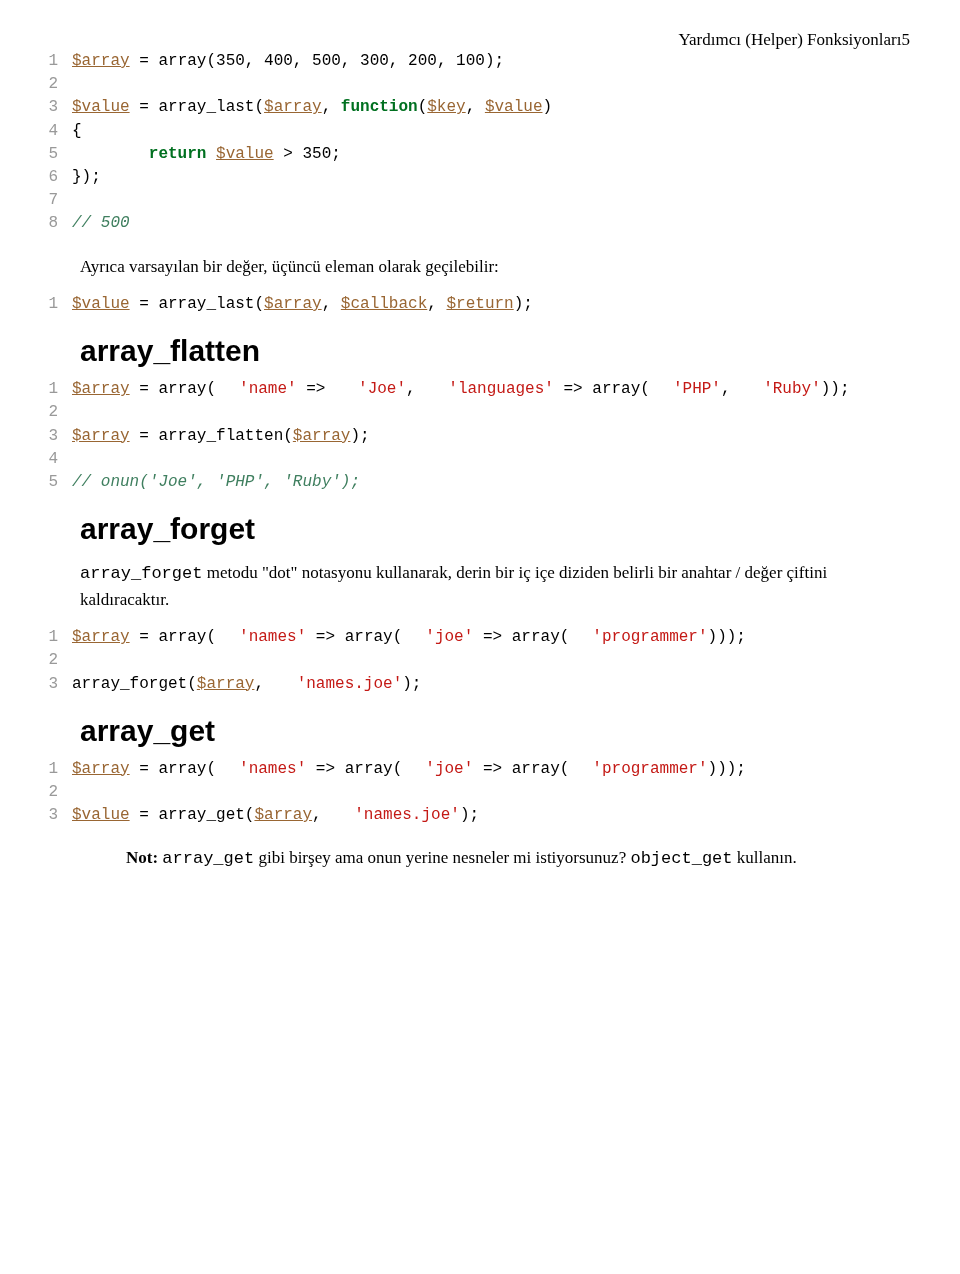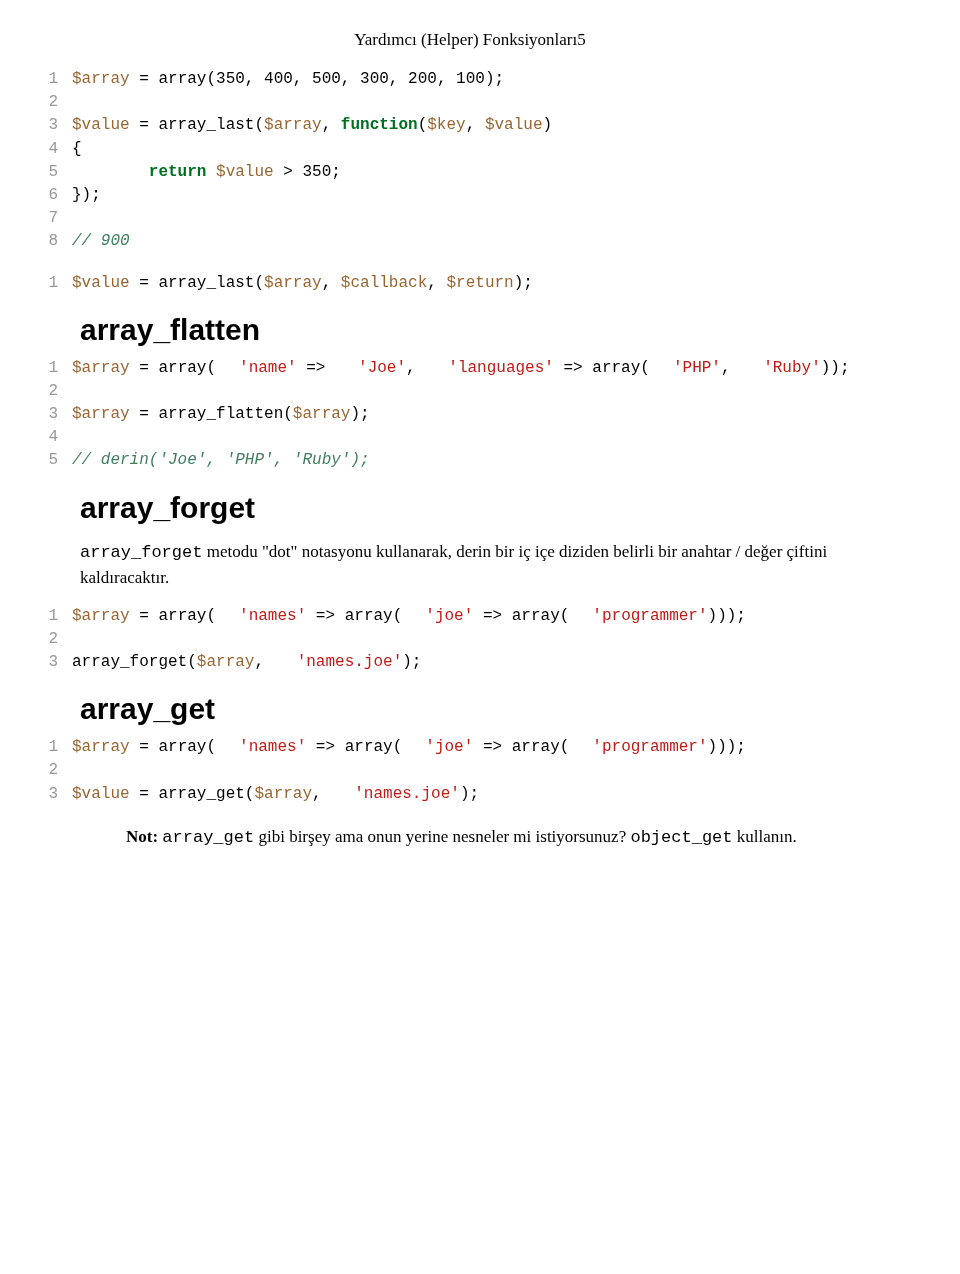--- a/index.html
+++ b/index.html
@@ -9,23 +9,22 @@
     font-family: Georgia, 'Times New Roman', serif;
     color: #000;
     width: 960px;
   }
   .page {
     padding: 30px 50px 30px 30px;
     box-sizing: border-box;
   }
   .header {
     display: flex;
-    justify-content: center;
+    justify-content: flex-end;
     align-items: baseline;
-    margin-bottom: 18px;
     font-size: 17px;
   }
   .code-block {
     font-family: 'Courier New', monospace;
     font-size: 16px;
     line-height: 1.45;
     margin-bottom: 18px;
   }
   .code-line {
     display: flex;
@@ -34,21 +33,21 @@
   .gutter {
     width: 28px;
     text-align: right;
     color: #999;
     flex-shrink: 0;
     padding-right: 14px;
   }
   .code-content {
     flex: 1;
   }
-  .k-var { color: #996633; }
+  .k-var { color: #996633; text-decoration: underline; }
   .k-func { color: #000; }
   .k-kw { color: #007020; font-weight: bold; }
   .k-str { color: #c41a16; margin-left: 23px; }
   .k-cmt { color: #3f7f5f; font-style: italic; }
   .para {
     font-size: 17px;
     line-height: 1.5;
     margin: 14px 0 14px 50px;
   }
   .note-indent {
@@ -73,36 +72,37 @@
   </div>
 
   <div class="code-block">
       <div class="code-line"><span class="gutter">1</span><span class="code-content"><span class="k-var">$array</span><span> = </span><span class="k-func">array</span><span>(350, 400, 500, 300, 200, 100);</span></span></div>
       <div class="code-line"><span class="gutter">2</span><span class="code-content"></span></div>
       <div class="code-line"><span class="gutter">3</span><span class="code-content"><span class="k-var">$value</span><span> = array_last(</span><span class="k-var">$array</span><span>, </span><span class="k-kw">function</span><span>(</span><span class="k-var">$key</span><span>, </span><span class="k-var">$value</span><span>)</span></span></div>
       <div class="code-line"><span class="gutter">4</span><span class="code-content"><span>{</span></span></div>
       <div class="code-line"><span class="gutter">5</span><span class="code-content"><span>        </span><span class="k-kw">return</span><span> </span><span class="k-var">$value</span><span> &gt; 350;</span></span></div>
       <div class="code-line"><span class="gutter">6</span><span class="code-content"><span>});</span></span></div>
       <div class="code-line"><span class="gutter">7</span><span class="code-content"></span></div>
-      <div class="code-line"><span class="gutter">8</span><span class="code-content"><span class="k-cmt">// 900</span></span></div>
+      <div class="code-line"><span class="gutter">8</span><span class="code-content"><span class="k-cmt">// 500</span></span></div>
     </div>
 
+  <p class="para">Ayrıca varsayılan bir değer, üçüncü eleman olarak geçilebilir:</p>
 
   <div class="code-block">
       <div class="code-line"><span class="gutter">1</span><span class="code-content"><span class="k-var">$value</span><span> = array_last(</span><span class="k-var">$array</span><span>, </span><span class="k-var">$callback</span><span>, </span><span class="k-var">$return</span><span>);</span></span></div>
     </div>
 
   <h2 class="sect">array_flatten</h2>
 
   <div class="code-block">
       <div class="code-line"><span class="gutter">1</span><span class="code-content"><span class="k-var">$array</span><span> = </span><span class="k-func">array</span><span>(</span><span class="k-str">'name'</span><span> =&gt; </span><span class="k-str">'Joe'</span><span>, </span><span class="k-str">'languages'</span><span> =&gt; </span><span class="k-func">array</span><span>(</span><span class="k-str">'PHP'</span><span>, </span><span class="k-str">'Ruby'</span><span>));</span></span></div>
       <div class="code-line"><span class="gutter">2</span><span class="code-content"></span></div>
       <div class="code-line"><span class="gutter">3</span><span class="code-content"><span class="k-var">$array</span><span> = array_flatten(</span><span class="k-var">$array</span><span>);</span></span></div>
       <div class="code-line"><span class="gutter">4</span><span class="code-content"></span></div>
-      <div class="code-line"><span class="gutter">5</span><span class="code-content"><span class="k-cmt">// derin('Joe', 'PHP', 'Ruby');</span></span></div>
+      <div class="code-line"><span class="gutter">5</span><span class="code-content"><span class="k-cmt">// onun('Joe', 'PHP', 'Ruby');</span></span></div>
     </div>
 
   <h2 class="sect">array_forget</h2>
   <p class="para">
     <span class="mono">array_forget</span><span> metodu "dot" notasyonu kullanarak, derin bir iç içe diziden belirli bir anahtar / değer çiftini kaldıracaktır.</span>
   </p>
 
   <div class="code-block">
       <div class="code-line"><span class="gutter">1</span><span class="code-content"><span class="k-var">$array</span><span> = </span><span class="k-func">array</span><span>(</span><span class="k-str">'names'</span><span> =&gt; </span><span class="k-func">array</span><span>(</span><span class="k-str">'joe'</span><span> =&gt; </span><span class="k-func">array</span><span>(</span><span class="k-str">'programmer'</span><span>)));</span></span></div>
       <div class="code-line"><span class="gutter">2</span><span class="code-content"></span></div>

